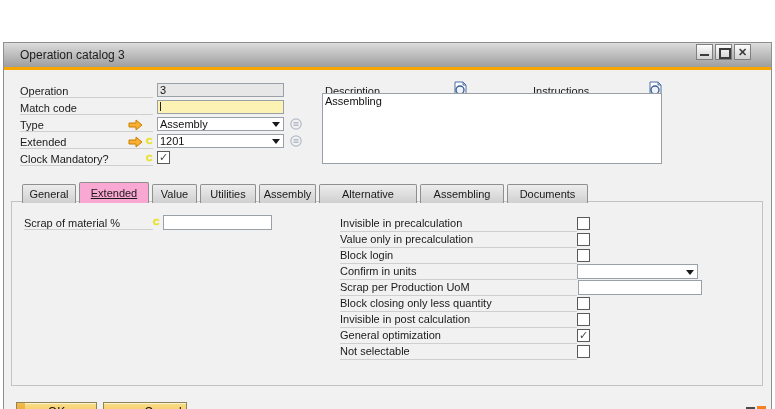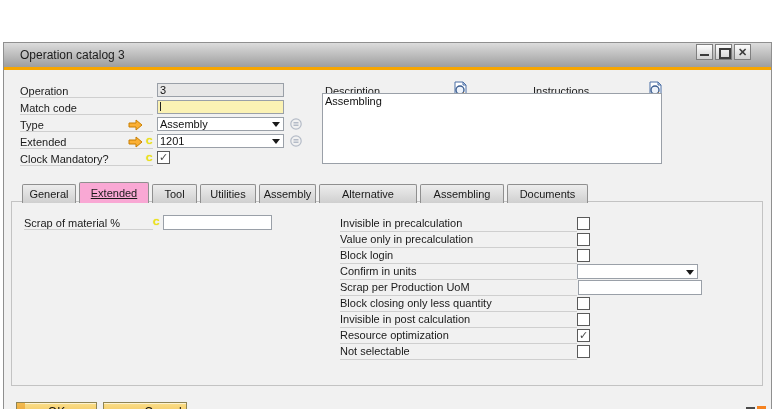--- a/index.html
+++ b/index.html
@@ -128,21 +128,21 @@
     <path d="M3 1 h8 l3 3 v12 H3 z" fill="#fff" stroke="#4a6fa5" stroke-width="1"></path>
     <path d="M11 1 l3 3 h-3 z" fill="#dce6f4" stroke="#4a6fa5" stroke-width="1"></path>
     <circle cx="8" cy="9" r="4" fill="#eef3fa" stroke="#3c5e91" stroke-width="1.4"></circle>
     <path d="M11 12 l3 3" stroke="#e07b00" stroke-width="2"></path>
   </svg>
   <textarea id="desc-box" style="">Assembling</textarea>
 
   <div id="tabs">
       <div class="tab">General</div>
       <div class="tab active">Extended</div>
-      <div class="tab">Tool</div>
+      <div class="tab">Value</div>
       <div class="tab">Utilities</div>
       <div class="tab">Assembly</div>
       <div class="tab">Alternative</div>
       <div class="tab">Assembling</div>
       <div class="tab">Documents</div>
     </div>
   <div id="tabpanel"></div>
 
   <div class="ulrow" style="left:24px;top:176px;width:129px;z-index:2"></div>
   <div class="flabel" style="left:24px;top:178px;z-index:2">Scrap of material %</div>
@@ -172,21 +172,21 @@
       </div>
       <div class="ext-row" style="top: 257px; pointer-events: auto;">
         <div class="ext-label">Block closing only less quantity</div>
         <div class="checkbox" style="width: 13px; height: 13px;"></div>
       </div>
       <div class="ext-row" style="top: 273px; pointer-events: auto;">
         <div class="ext-label">Invisible in post calculation</div>
         <div class="checkbox" style="width: 13px; height: 13px;"></div>
       </div>
       <div class="ext-row" style="top: 289px; pointer-events: auto;">
-        <div class="ext-label">Resource optimization</div>
+        <div class="ext-label">General optimization</div>
         <div class="checkbox" style="width: 13px; height: 13px;">✓</div>
       </div>
       <div class="ext-row" style="top: 305px; pointer-events: auto;">
         <div class="ext-label">Not selectable</div>
         <div class="checkbox" style="width: 13px; height: 13px;"></div>
       </div>
     </div>
 
   <div class="goldbtn" id="ok-btn"><div id="ok-strip"></div><span id="ok-text"><span></span><span class="mn-u">O</span><span>K</span></span></div>
   <div class="goldbtn" id="cancel-btn"><span id="cancel-text"><span>C</span><span class="mn-u">a</span><span>ncel</span></span></div>

